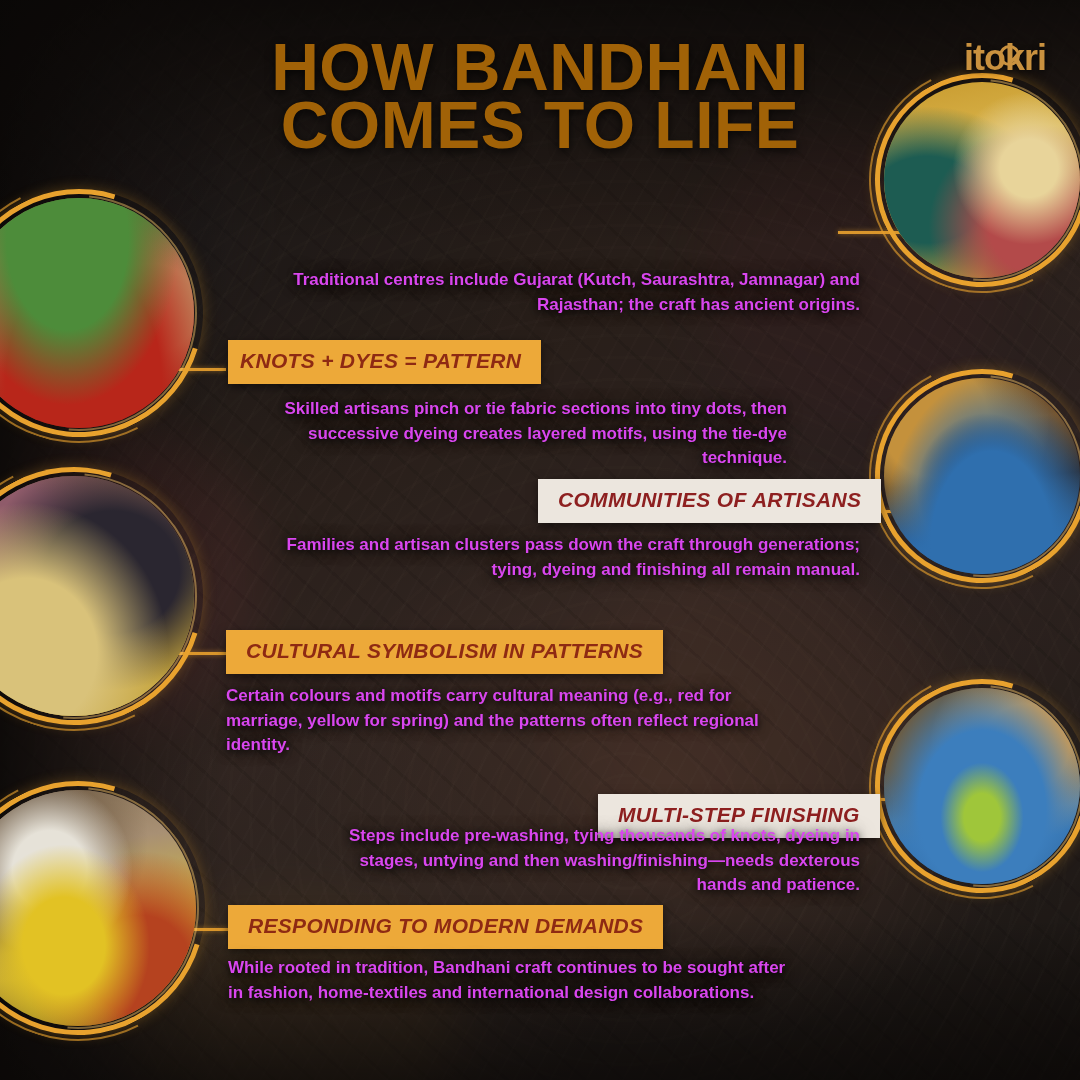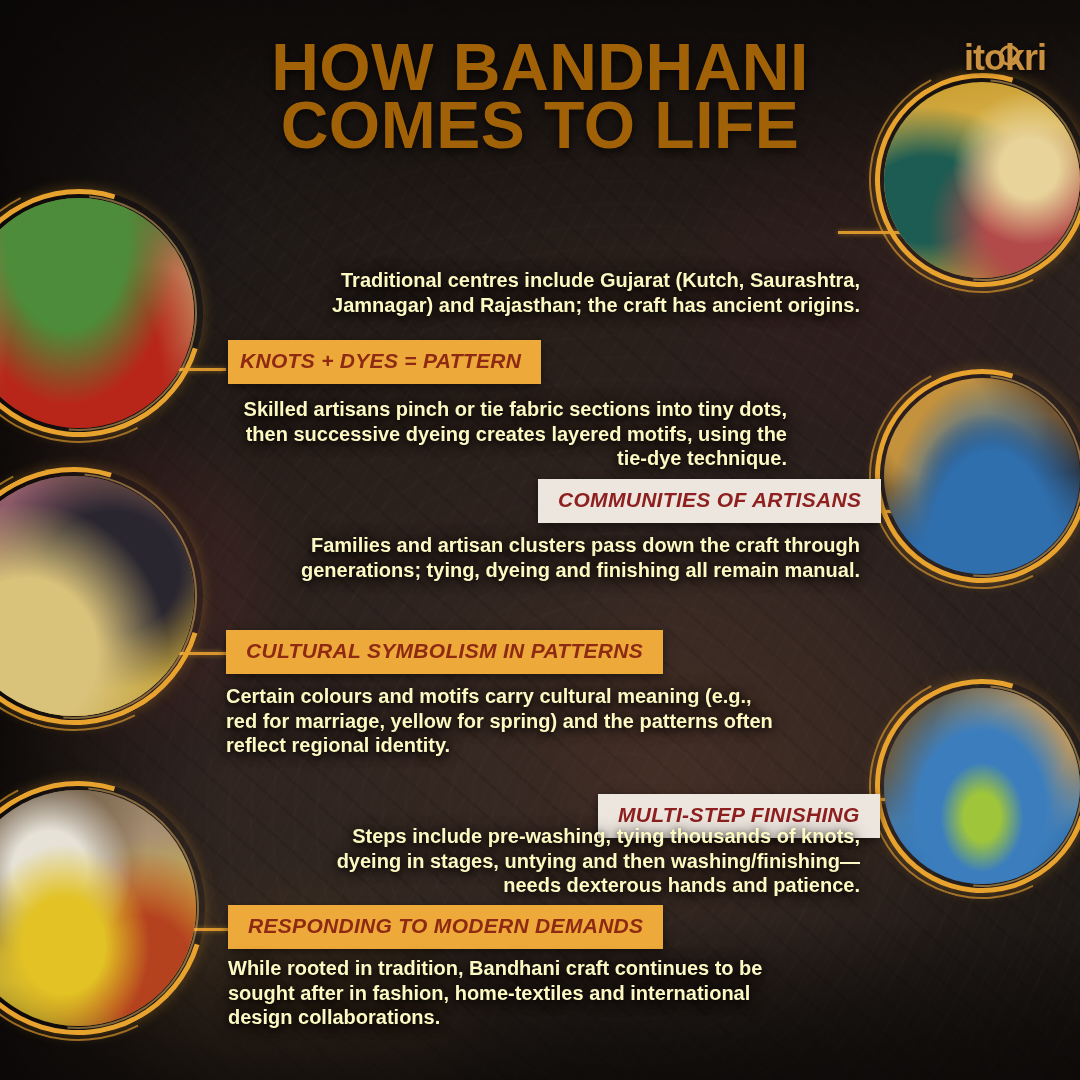--- a/index.html
+++ b/index.html
@@ -113,21 +113,21 @@
     padding:9px 20px 11px 20px;
     font-size:21px; font-weight:bold; font-style:italic;
     letter-spacing:.3px; white-space:nowrap;
     box-shadow:0 3px 9px rgba(0,0,0,.5);
   }
   .banner.cream { background:#ece6de; color:#8e2020; }
   .banner.amber { background:#eda939; color:#8e2a13; }
 
   .body-text {
     position:absolute; z-index:30;
-    color:#fef9c3; font-size:20px; font-weight:bold; line-height:24.5px;
+    color:#d946ef; font-size:17px; font-weight:bold; line-height:24.5px;
     text-shadow:0 2px 7px rgba(0,0,0,.88), 0 0 16px rgba(0,0,0,.6);
   }
   .ta-r { text-align:right; }
   .ta-l { text-align:left; }
 </style>
 </head>
 <body>
 
 <div id="stage">
 

